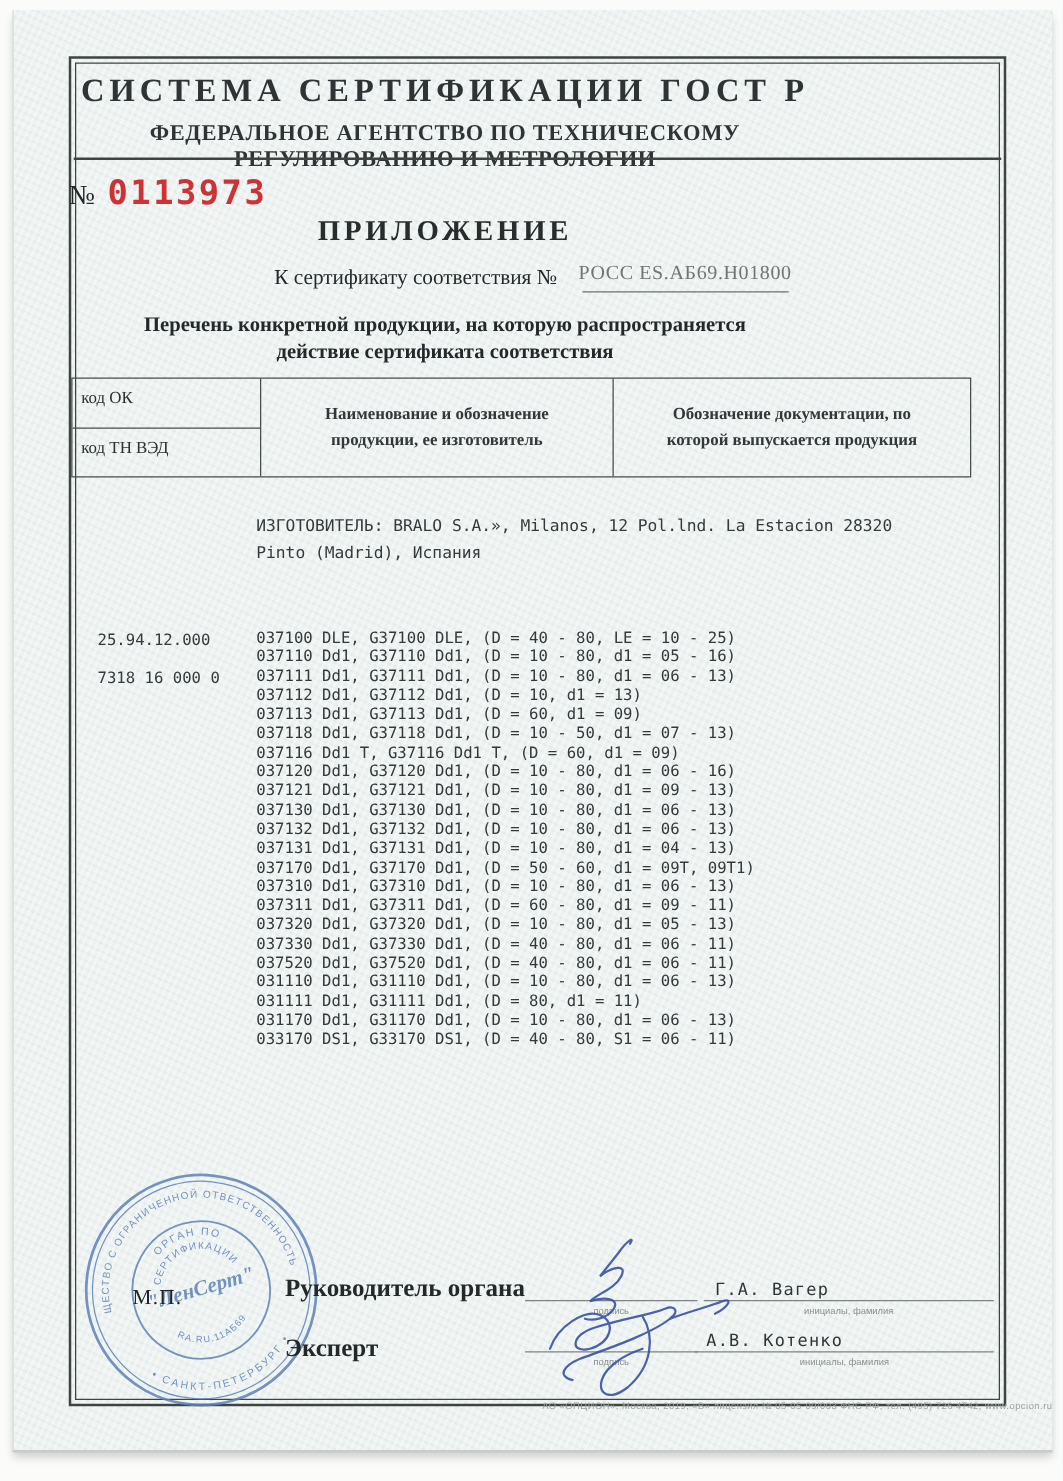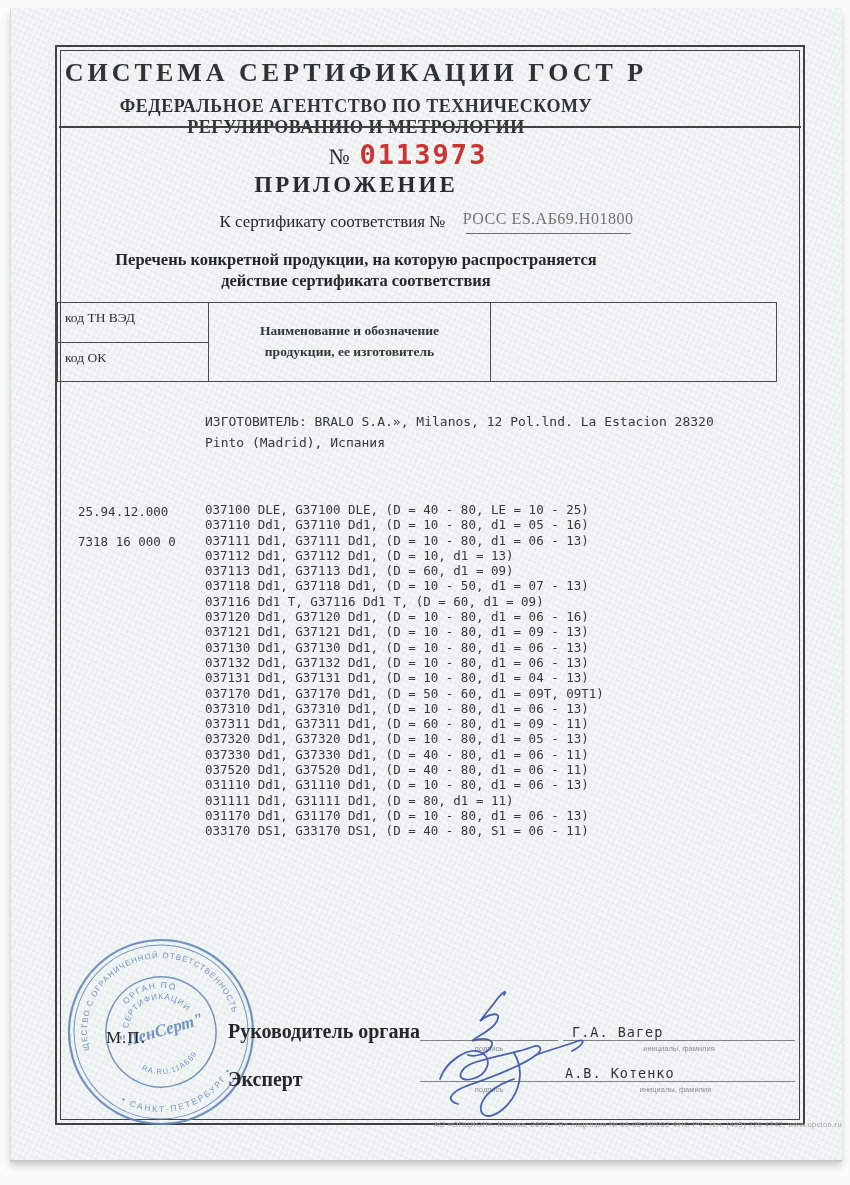--- a/index.html
+++ b/index.html
@@ -26,21 +26,21 @@
   }
   .frame-inner { position:absolute; inset:3px; border:1px solid #3e4442; }
 
   .abs { position:absolute; }
   .ctr { left:55px; width:602px; text-align:center; }
 
   .title-main { top:58px; font-size:26px; font-weight:bold; letter-spacing:4px; color:#2e3435; }
   .title-sub  { top:96px; font-size:18px; font-weight:bold; letter-spacing:.5px; color:#2e3435; }
   .header-divider { top:126px; left:59px; width:742px; height:2px; background:#3e4442; }
 
-  .doc-number { top:139px; left:55px; width:706px; text-align:center; white-space:nowrap; }
+  .doc-number { top:139px; left:55px; width:706px; text-align:left; white-space:nowrap; }
   .doc-number .no-sign { font-size:22px; color:#24282a; margin-right:10px; }
   .doc-number .no-value {
     font-family:"DejaVu Sans Mono", monospace;
     font-size:27px; letter-spacing:2px; color:#cd3334; font-weight:bold;
   }
 
   .title-appendix { top:172px; font-size:23px; font-weight:bold; letter-spacing:3px; color:#272c2d; }
 
   .cert-line { top:210px; left:55px; width:750px; display:flex; justify-content:center; align-items:flex-end; gap:10px; }
   .cert-label { font-size:17px; color:#23282a; padding-bottom:2px; }
@@ -119,24 +119,25 @@
     <span class="cert-value">РОСС ES.АБ69.Н01800</span>
     <span class="cert-underline"></span>
   </span>
 </div>
 
 <div class="abs ctr list-heading1">Перечень конкретной продукции,  на которую распространяется</div>
 <div class="abs ctr list-heading2">действие сертификата соответствия</div>
 
 <div class="abs spec-table">
   <div class="spec-col1">
+    <div>код ОК</div>
     <div>код ТН ВЭД</div>
-    <div>код ОК</div>
   </div>
   <div class="spec-col2">Наименование и обозначение продукции, ее изготовитель</div>
+  <div class="spec-col3">Обозначение документации, по которой выпускается продукция</div>
 </div>
 
 <div class="abs mono manufacturer">ИЗГОТОВИТЕЛЬ: BRALO S.A.», Milanos, 12 Pol.lnd. La Estacion 28320
 Pinto (Madrid), Испания</div>
 <div class="abs mono code-ok">25.94.12.000</div>
 <div class="abs mono code-tnved">7318 16 000 0</div>
 <pre class="abs mono product-list">037100 DLE, G37100 DLE, (D = 40 - 80, LE = 10 - 25)
 037110 Dd1, G37110 Dd1, (D = 10 - 80, d1 = 05 - 16)
 037111 Dd1, G37111 Dd1, (D = 10 - 80, d1 = 06 - 13)
 037112 Dd1, G37112 Dd1, (D = 10, d1 = 13)

